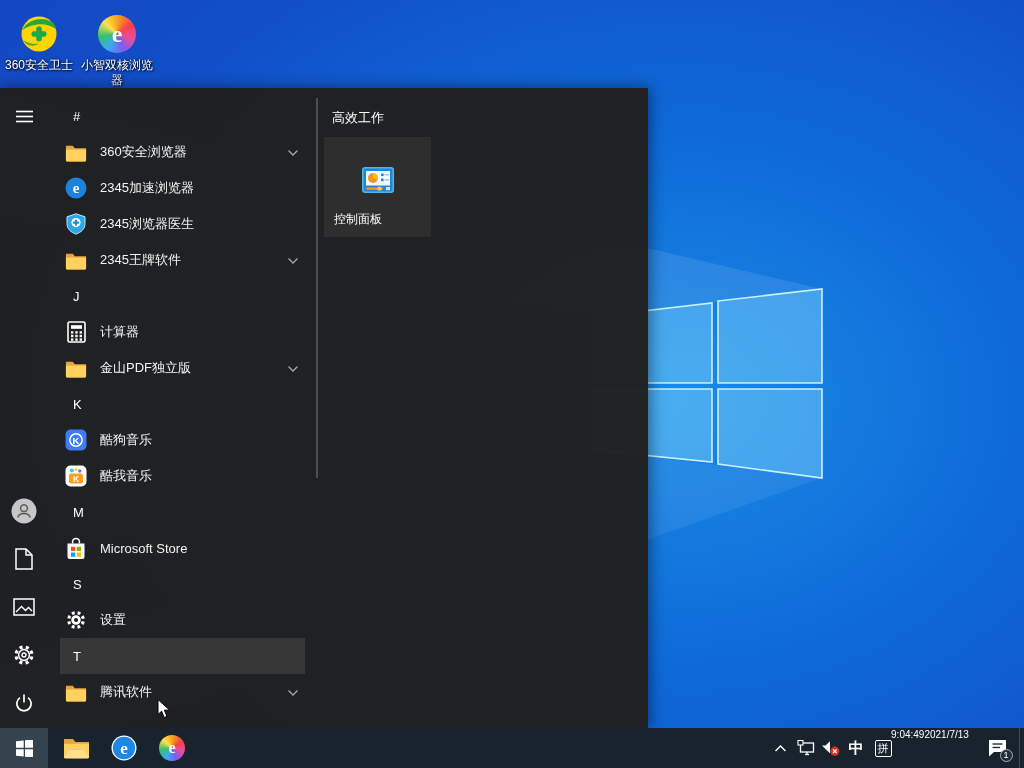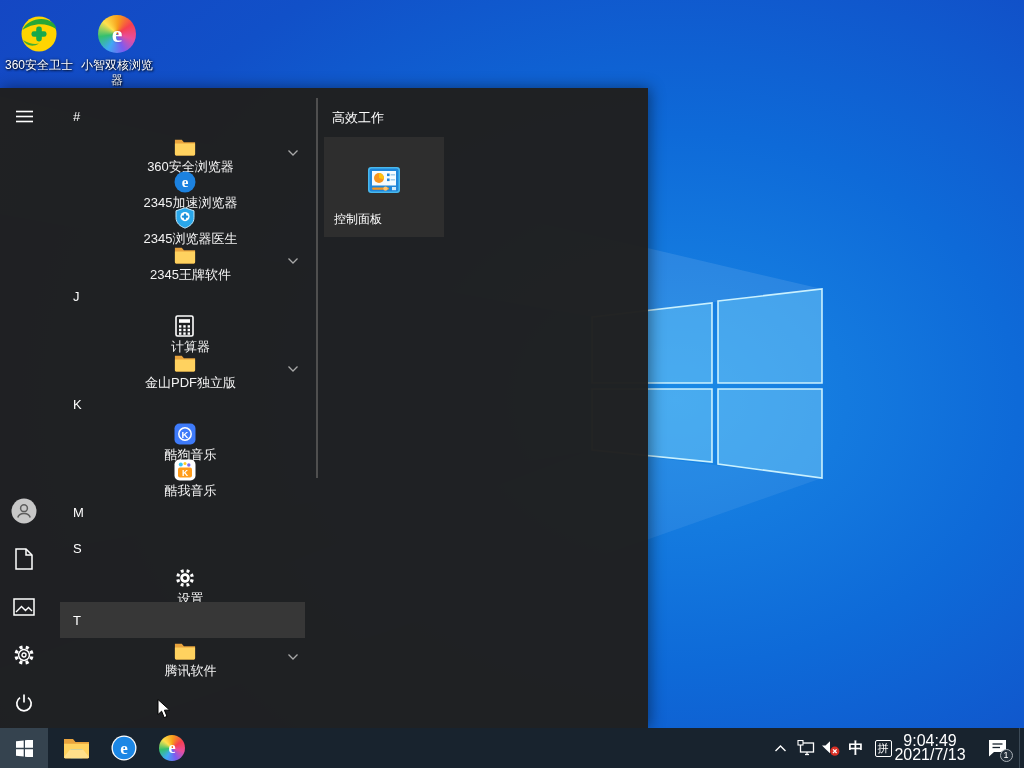--- a/index.html
+++ b/index.html
@@ -23,40 +23,40 @@
   .start-menu { position:absolute; left:0; top:88px; width:648px; height:640px;
       background:rgba(32,32,32,.98); overflow:hidden; box-shadow:2px 0 14px rgba(0,0,0,.45); }
 
   .rail { position:absolute; left:0; top:0; width:48px; height:100%; }
   .rail-btn { position:absolute; left:0; width:48px; height:48px; display:flex; align-items:center; justify-content:center; }
 
   .app-list { position:absolute; left:60px; top:10px; width:245px; }
   .lrow { height:36px; display:flex; align-items:center; position:relative; }
   .lrow.header { padding-left:13px; font-size:13px; color:#fff; }
   .lrow.header.hl { background:#373737; }
-  .lrow.app { padding-left:4px;flex-direction:column; }
+  .lrow.app { padding-left:4px; }
   .lrow .ic { width:24px; height:24px; display:flex; align-items:center; justify-content:center; flex:0 0 24px; }
   .lrow .app-lbl { margin-left:12px; font-size:13px; color:#f3f3f3; white-space:nowrap; }
   .lrow .chev { position:absolute; right:6px; top:50%; transform:translateY(-50%); }
 
   .list-scrollbar { position:absolute; left:316px; top:10px; width:2px; height:380px; background:#4f4f4f; }
 
   .tiles { position:absolute; left:324px; top:0; }
   .tile-group-title { position:absolute; left:8px; top:21px; font-size:13px; color:#fff; white-space:nowrap; }
-  .tile { position:absolute; left:0; top:49px; width:120px; height:100px; background:#2e2e2e; }
+  .tile { position:absolute; left:0; top:49px; width:107px; height:100px; background:#2e2e2e; }
   .tile .t-ic { position:absolute; left:50%; top:28px; transform:translateX(-50%); }
   .tile .t-lbl { position:absolute; left:10px; bottom:9px; font-size:12px; color:#fff; }
 
   
   .taskbar { position:absolute; left:0; top:728px; width:1024px; height:40px; background:#18232e; }
   .tb-btn { position:absolute; top:0; height:40px; display:flex; align-items:center; justify-content:center; }
   .start-btn { left:0; width:48px; background:#35434f; }
   .tray { position:absolute; right:0; top:0; height:40px; }
   .tray-item { position:absolute; top:0; height:40px; display:flex; align-items:center; justify-content:center; }
-  .clock { flex-direction:column; align-items:center; justify-content:center; color:#fff; font-size:16px; line-height:14px; }
+  .clock { flex-direction:row; align-items:flex-start; justify-content:center; color:#fff; font-size:10px; line-height:14px; }
   .ime-zh { color:#fff; font-size:15px; font-weight:bold; }
   .ime-pin { width:17px; height:17px; border:1.5px solid #fff; border-radius:2px; color:#fff; font-size:11px;
              display:flex; align-items:center; justify-content:center; }
   .show-desktop { position:absolute; right:0; top:0; width:5px; height:40px; border-left:1px solid #3c4a57; }
   .ac-badge { position:absolute; right:-5px; bottom:-4px; width:13px; height:13px; border-radius:50%;
       background:#222e3a; border:1px solid #aab0b6; color:#fff; font-size:9px; display:flex; align-items:center; justify-content:center; }
 
   .cursor { position:absolute; left:157px; top:699px; z-index:99; pointer-events:none; }
 </style>
 </head>
@@ -275,20 +275,33 @@
           <text x="11" y="16.6" text-anchor="middle" font-size="8.5" font-weight="bold" fill="#fff" font-family="Liberation Sans,sans-serif">K</text>
         </svg>
       </span>
       <span class="app-lbl">酷我音乐</span>
     </div>
 
     <div class="lrow header">
       <span>M</span>
     </div>
 
+    <div class="lrow app">
+      <span class="ic">
+        <svg width="22" height="23" viewBox="0 0 22 23">
+          <path d="M7.6 6.5 V4.8 a3.4 3.4 0 0 1 6.8 0 V6.5" fill="none" stroke="#fff" stroke-width="1.5"></path>
+          <path d="M2.5 6.5 h17 v13.5 a2 2 0 0 1-2 2 h-13 a2 2 0 0 1-2-2 Z" fill="#fff"></path>
+          <rect x="6" y="9.8" width="4.3" height="4.3" fill="#f25022"></rect>
+          <rect x="11.7" y="9.8" width="4.3" height="4.3" fill="#7fba00"></rect>
+          <rect x="6" y="15.5" width="4.3" height="4.3" fill="#00a4ef"></rect>
+          <rect x="11.7" y="15.5" width="4.3" height="4.3" fill="#ffb900"></rect>
+        </svg>
+      </span>
+      <span class="app-lbl">Microsoft Store</span>
+    </div>
 
     <div class="lrow header">
       <span>S</span>
     </div>
 
     <div class="lrow app">
       <span class="ic">
         <svg width="22" height="22" viewBox="0 0 24 24">
           <g transform="rotate(11 12 12)">
             <circle cx="12" cy="12" r="8" fill="none" stroke="#fff" stroke-width="3.4" stroke-dasharray="3.1 3.18"></circle>

